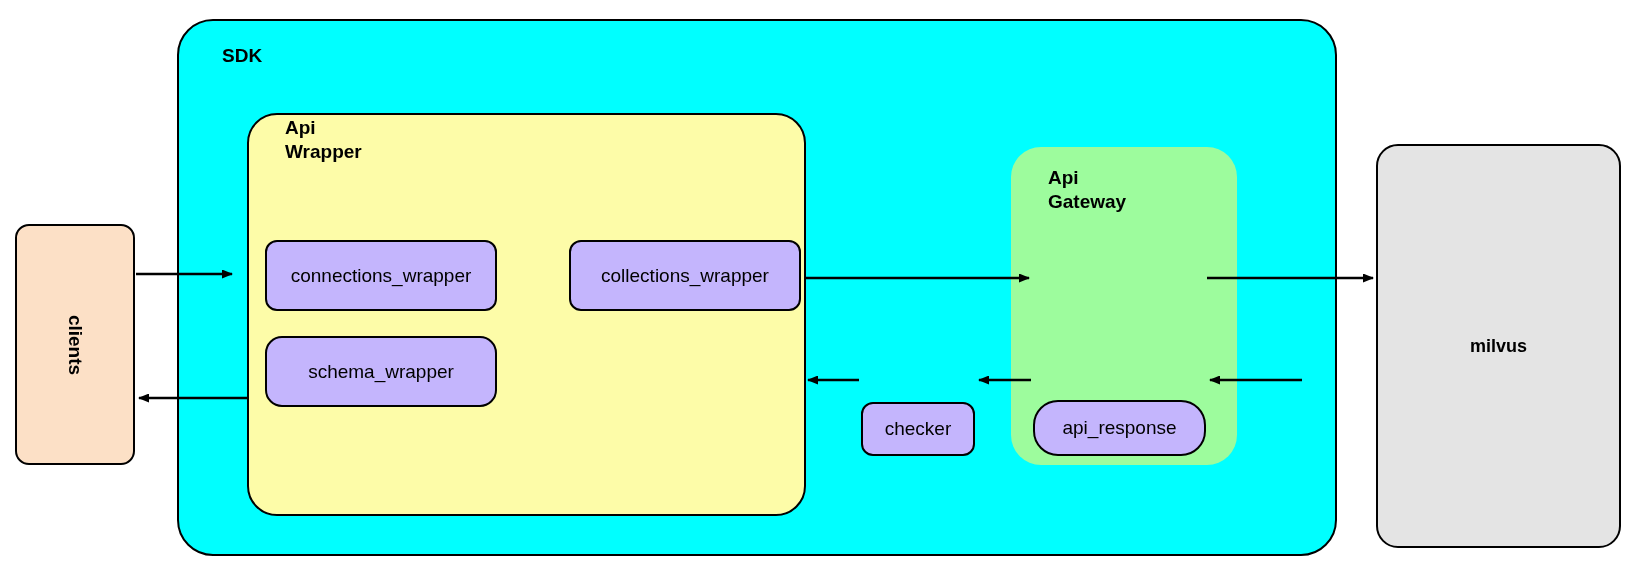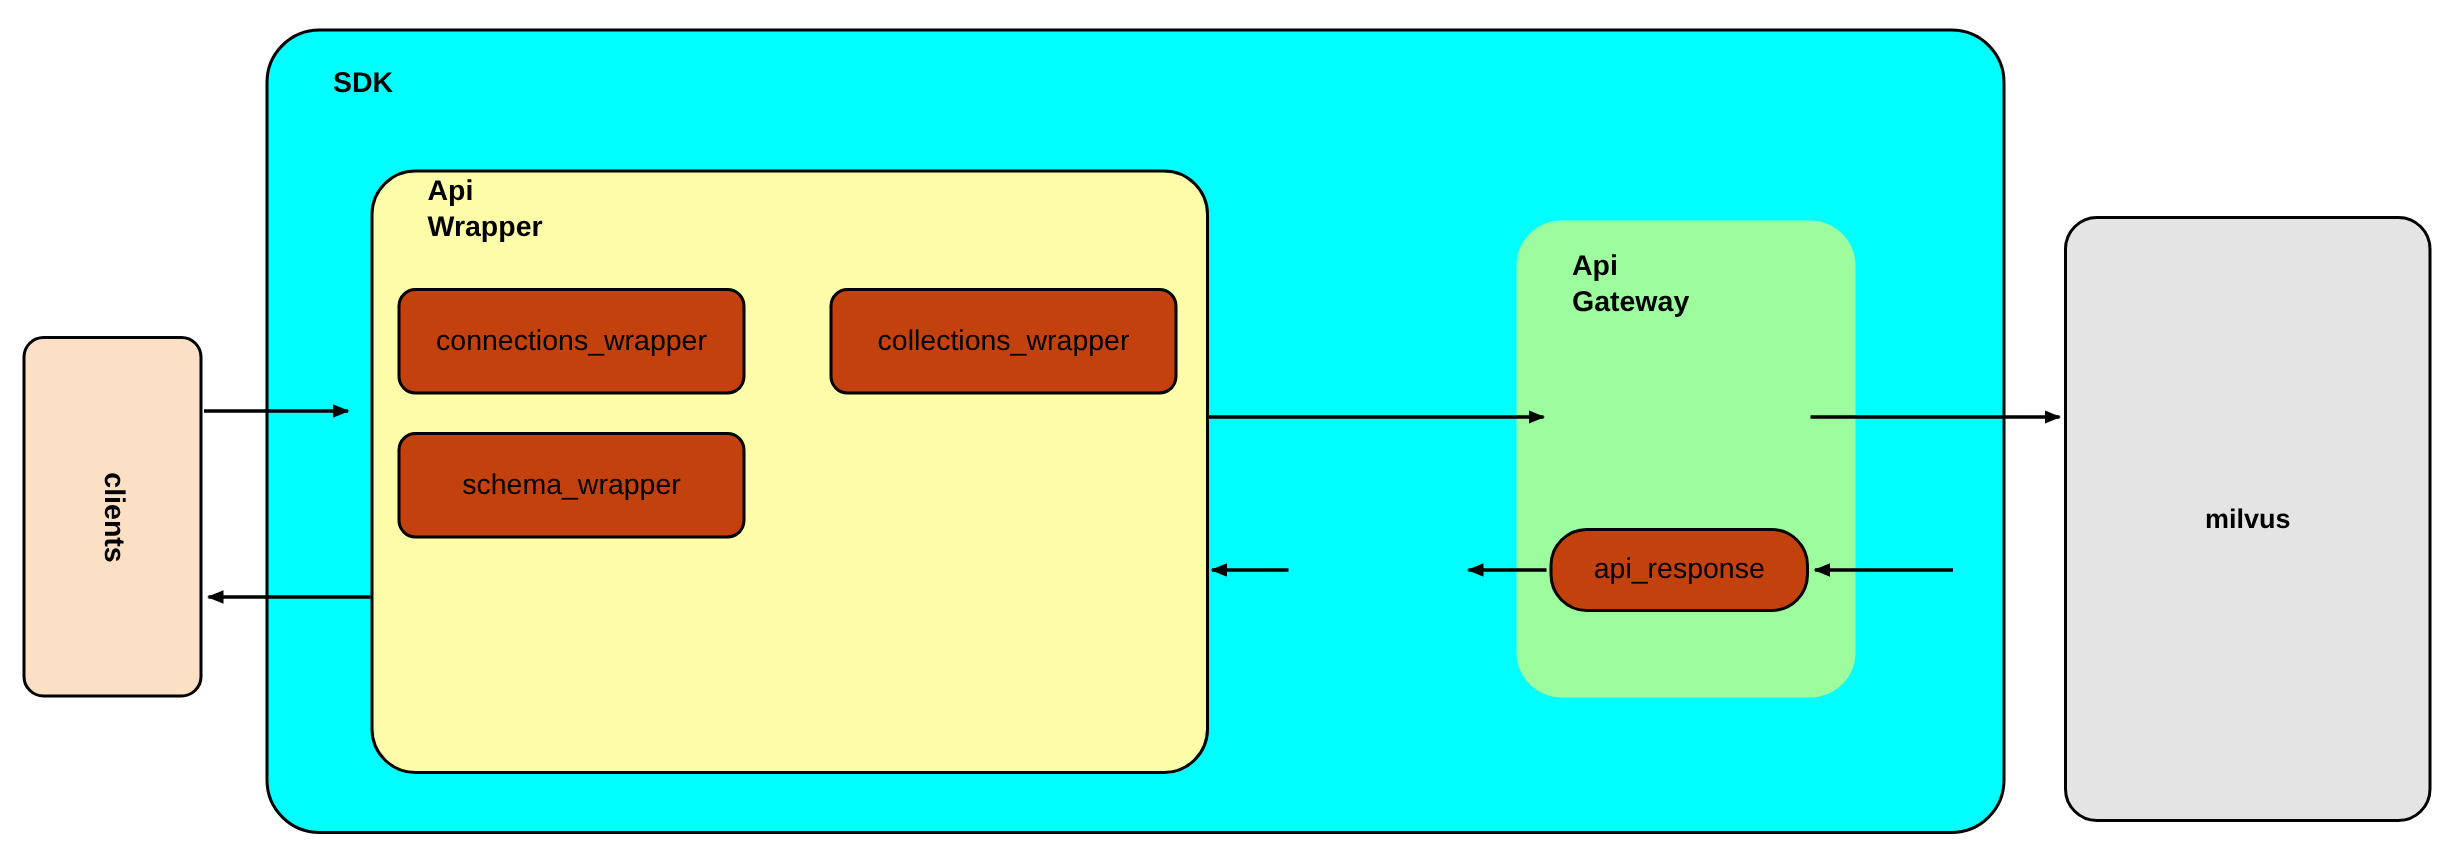--- a/index.html
+++ b/index.html
@@ -71,34 +71,35 @@
     line-height: 1.28;
     white-space: pre-line;
   }
   .sdk-title  { left: 222px; top: 44px; }
   .apiw-title { left: 285px; top: 116px; }
   .gw-title   { left: 1048px; top: 166px; }
   
   .leaf {
     position: absolute;
     box-sizing: border-box;
-    background: #c2410c;
+    background: #c4b5fd;
     border: 2px solid #000000;
     border-radius: 12px;
     display: flex;
     align-items: center;
     justify-content: center;
     font-size: 19px;
     color: #000000;
     text-align: right;
+    margin-top: 48px;
   }
   .w-c1 { left: 265px; width: 232px; }
-  .w-c2 { left: 553px; width: 232px; }
+  .w-c2 { left: 569px; width: 232px; }
   .w-r1 { top: 192px; height: 71px; }
-  .w-r2 { top: 288px; height: 71px; }
+  .w-r2 { top: 288px; height: 71px; border-radius: 17px; }
   .w-r3 { top: 384px; height: 71px; }
 
   .api-request  { left: 1033px; top: 250px;  width: 173px; height: 56px; }
   .api-response { left: 1033px; top: 352px;  width: 173px; height: 56px; border-radius: 25px; }
   .checker      { left: 861px;  top: 354px;  width: 114px; height: 54px; }
 
   
   .rot-label {
     position: absolute;
     left: 0; top: 0;
@@ -150,20 +151,21 @@
 Wrapper</div>
   <div class="container-title gw-title">Api
 Gateway</div>
 
   <div class="leaf w-c1 w-r1">connections_wrapper</div>
   <div class="leaf w-c2 w-r1">collections_wrapper</div>
   <div class="leaf w-c1 w-r2">schema_wrapper</div>
 
   <div class="leaf api-response">api_response</div>
 
+  <div class="leaf checker">checker</div>
 
   <div class="node clients-box">
     <div class="rot-label">
       <span>clients</span>
     </div>
   </div>
 
   <div class="node milvus-box">
     <div class="center-label">milvus</div>
   </div>

